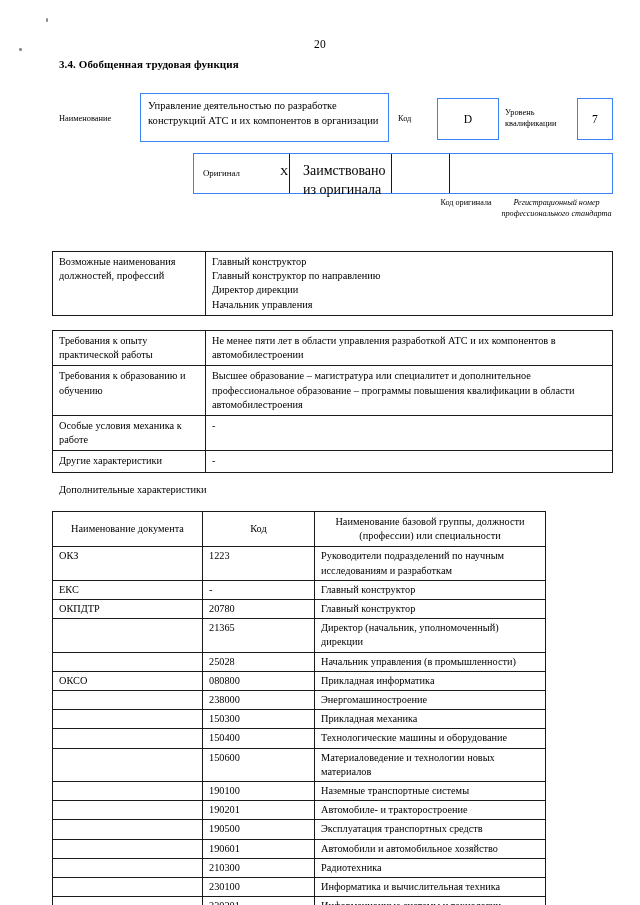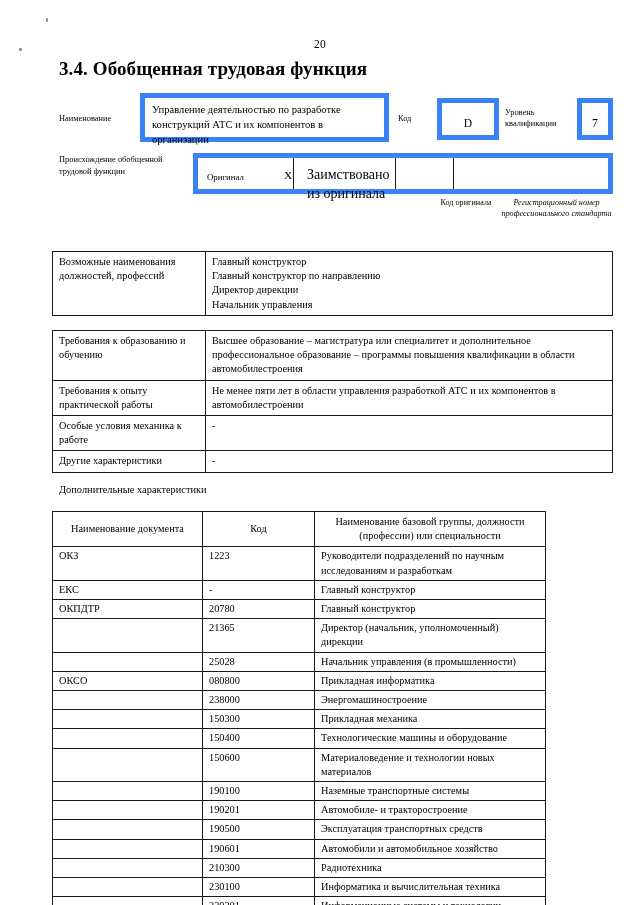--- a/index.html
+++ b/index.html
@@ -33,29 +33,29 @@
     text-align: center;
     font-size: 11.5px;
     letter-spacing: 0.2px;
   }
 
   
   .section-heading {
     position: absolute;
     top: 58px;
     left: 59px;
-    font-size: 19px;
+    font-size: 11px;
     font-weight: bold;
     letter-spacing: 0.1px;
   }
 
   
   .bx {
     position: absolute;
-    border: 5px solid #3b82f6;
+    border: 1px solid #3b82f6;
     box-sizing: border-box;
     background: #fff;
   }
 
   .lbl {
     position: absolute;
     font-size: 8.4px;
     line-height: 1.25;
   }
 
@@ -188,21 +188,20 @@
   <div class="lbl" id="code-label">Код</div>
   <div class="bx" id="code-box">
     <div class="txt">D</div>
   </div>
 
   <div class="lbl" id="level-label">Уровень квалификации</div>
   <div class="bx" id="level-box">
     <div class="txt">7</div>
   </div>
 
-  <div class="lbl" id="origin-label">Происхождение обобщенной трудовой функции</div>
 
   <div class="bx" id="origin-box">
     <div class="origin-div" style="left:95px;"></div>
     <div class="origin-div" style="left:197px;"></div>
     <div class="origin-div" style="left:255px;"></div>
 
     <div class="origin-cell" id="origin-orig-text">Оригинал</div>
     <div class="origin-cell" id="origin-mark">X</div>
     <div class="origin-cell" id="origin-borrowed-text">Заимствовано из оригинала</div>
   </div>
@@ -220,26 +219,26 @@
           <div>Директор дирекции</div>
           <div>Начальник управления</div>
         </td>
       </tr>
     </tbody>
   </table>
 
   <table class="doc" id="requirements-table">
     <tbody>
       <tr>
+        <td class="k">Требования к опыту практической работы</td>
+        <td>Не менее пяти лет в области управления разработкой АТС и их компонентов в автомобилестроении</td>
+      </tr>
+      <tr>
         <td class="k">Требования к образованию и обучению</td>
         <td>Высшее образование – магистратура или специалитет и дополнительное профессиональное образование – программы повышения квалификации в области автомобилестроения</td>
-      </tr>
-      <tr>
-        <td class="k">Требования к опыту практической работы</td>
-        <td>Не менее пяти лет в области управления разработкой АТС и их компонентов в автомобилестроении</td>
       </tr>
       <tr>
         <td class="k">Особые условия механика к работе</td>
         <td>-</td>
       </tr>
       <tr>
         <td class="k">Другие характеристики</td>
         <td>-</td>
       </tr>
     </tbody>

